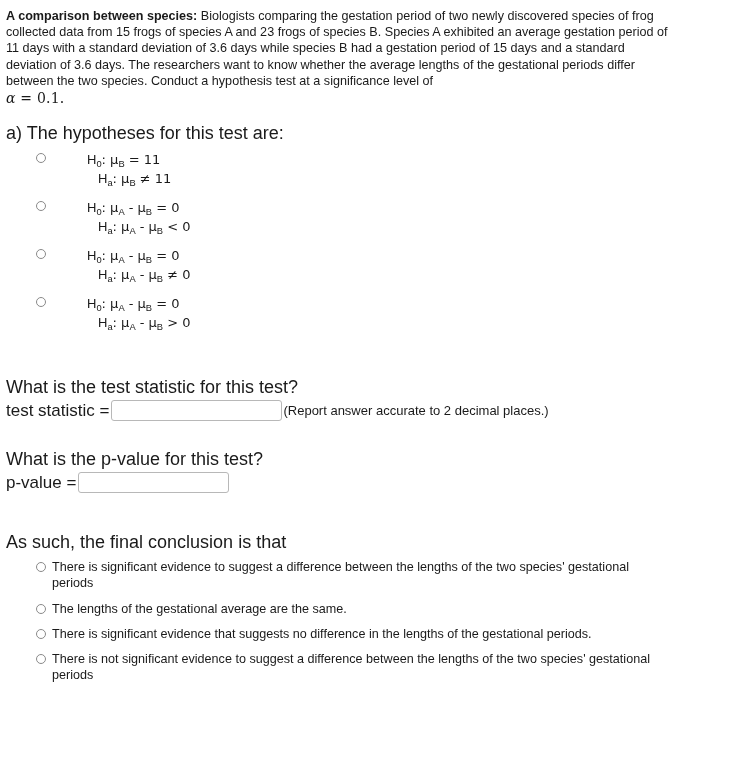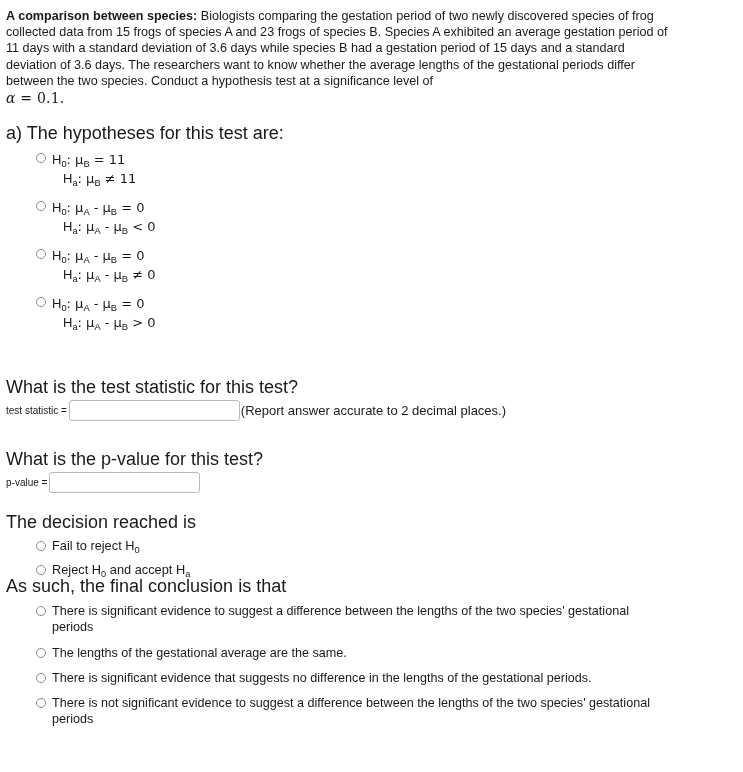--- a/index.html
+++ b/index.html
@@ -53,21 +53,21 @@
 
   .section-a { margin-top: 19px; }
 
   
   .opt-list { margin: 0; padding: 0; }
   .opt {
     display: flex;
     align-items: flex-start;
     margin-left: 30px;
   }
-  .opt-hyp { margin-top: 10px; }
+  .opt-hyp { margin-top: 10px; gap: 35px; }
   .opt-hyp:first-child { margin-top: 9px; }
 
   .radio {
     width: 10px;
     height: 10px;
     min-width: 10px;
     border: 1px solid #8a8a8a;
     border-radius: 50%;
     background: #fff;
     margin-top: 3px;
@@ -94,21 +94,21 @@
   
   .block-ts { margin-top: 47px; }
   .block-pv { margin-top: 30px; }
 
   .ans-row {
     display: flex;
     align-items: center;
     margin-top: 5px;
   }
   .ans-label {
-    font-size: 10px;
+    font-size: 17px;
     white-space: nowrap;
   }
   .ans-input {
     border: 1px solid #b8b8b8;
     border-radius: 3px;
     background: #ffffff;
     height: 21px;
     box-sizing: border-box;
     outline: none;
     font-family: "Liberation Sans", sans-serif;
@@ -127,21 +127,21 @@
   .block-decision { margin-top: 21px; }
   .opt-decision {
     margin-left: 30px;
     margin-top: 8px;
     font-size: 12.8px;
     line-height: 16px;
   }
   .opt-decision .radio { margin-top: 3px; }
 
   
-  .block-conclusion { }
+  .block-conclusion { margin-top: 41px; }
   .opt-concl {
     margin-left: 30px;
     margin-top: 9px;
   }
   .concl-text {
     font-size: 12.6px;
     line-height: 16.2px;
     width: 610px;
   }
   .opt-concl .radio { margin-top: 3px; }
@@ -206,33 +206,20 @@
   </div>
 
   <div class="block-pv">
     <div class="qtext">What is the p-value for this test?</div>
     <div class="ans-row">
       <span class="ans-label">p-value =</span>
       <input class="ans-input pv" type="text" value="" style="">
     </div>
   </div>
 
-  <div class="block-decision">
-    <div class="qtext">The decision reached is</div>
-
-    <div class="opt opt-decision">
-      <span class="radio"></span>
-      <span><span>Fail to reject H</span><sub>0</sub></span>
-    </div>
-
-    <div class="opt opt-decision">
-      <span class="radio"></span>
-      <span><span>Reject H</span><sub>0</sub><span> and accept H</span><sub>a</sub></span>
-    </div>
-  </div>
 
   <div class="block-conclusion">
     <div class="qtext">As such, the final conclusion is that</div>
 
     <div class="opt opt-concl">
       <span class="radio"></span>
       <span class="concl-text">There is significant evidence to suggest a difference between the lengths of the two species' gestational periods</span>
     </div>
 
     <div class="opt opt-concl">

